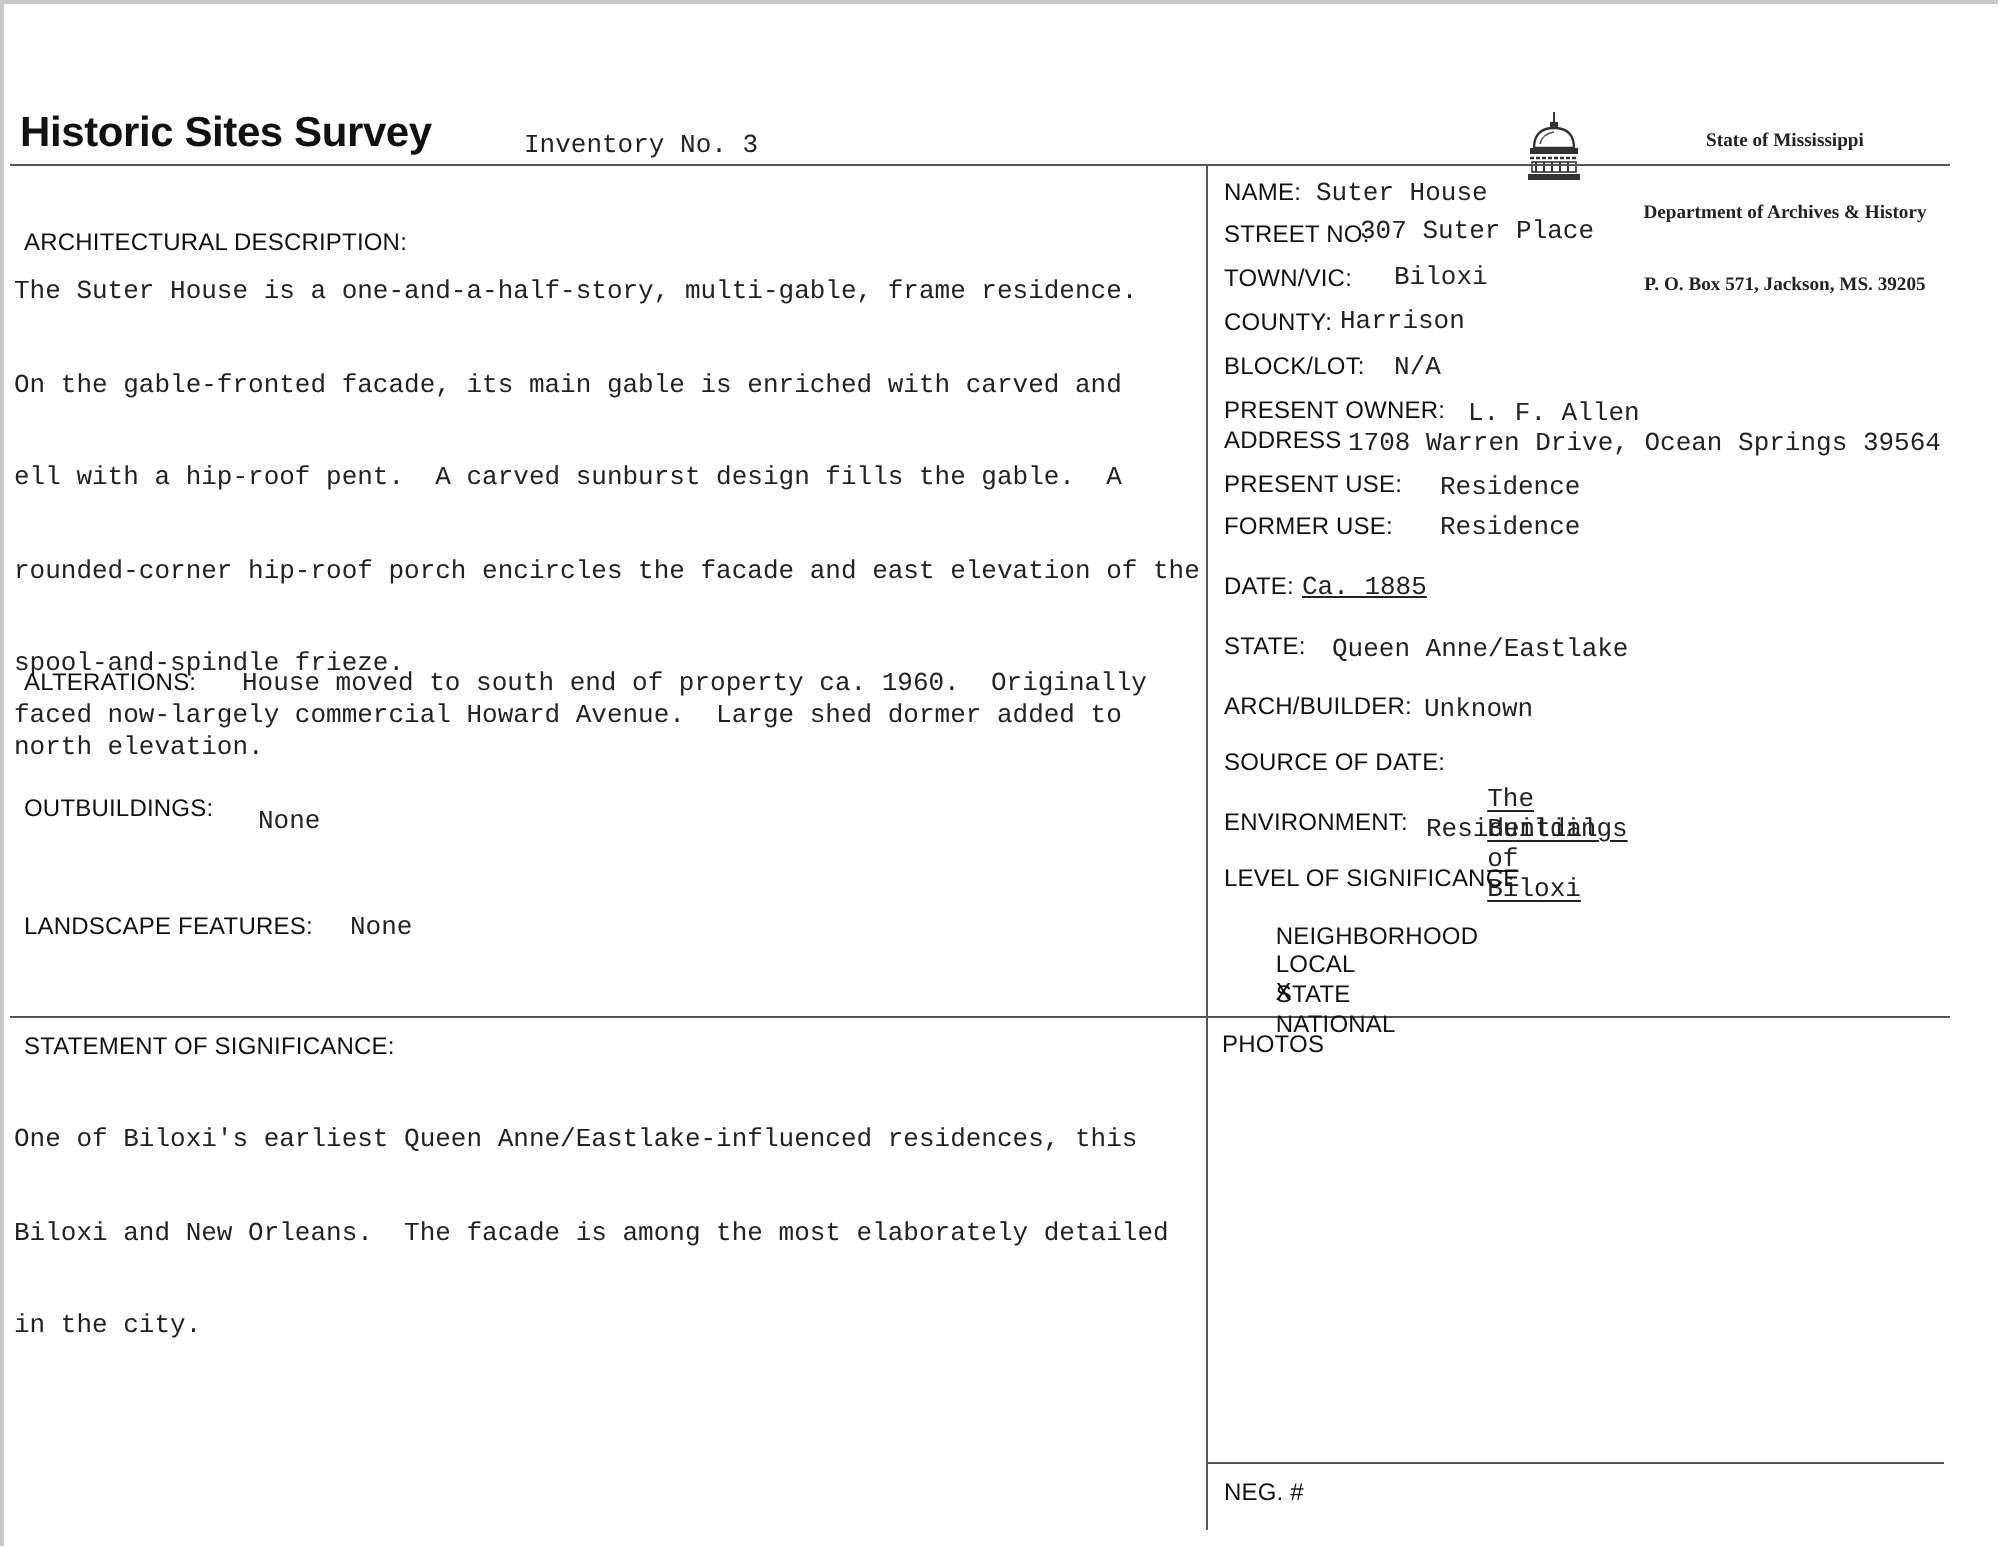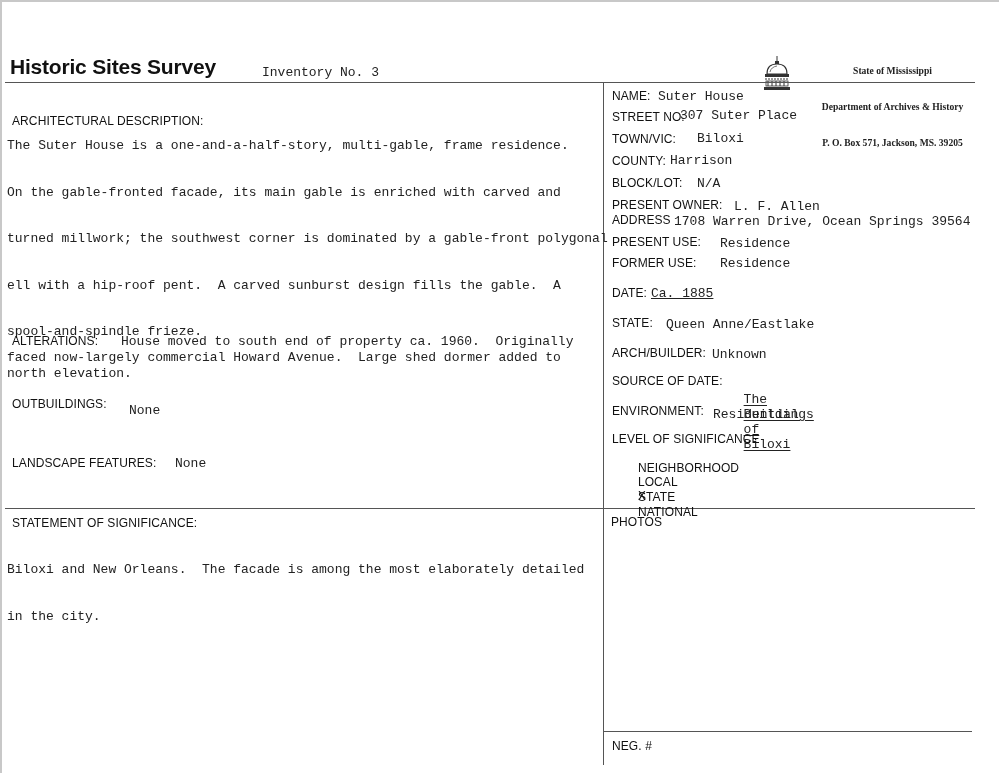--- a/index.html
+++ b/index.html
@@ -64,38 +64,39 @@
 
 <div class="hline" style="left:5px; top:82px; width:970px;"></div>
 <div class="vline" style="left:603px; top:82px; height:683px;"></div>
 <div class="hline" style="left:5px; top:508px; width:970px;"></div>
 <div class="hline" style="left:603px; top:731px; width:369px;"></div>
 
 <div class="abs sans label" style="left:12px; top:78px;margin-top:36px;">ARCHITECTURAL DESCRIPTION:</div>
 <div class="abs mono para" style="left:7px; top:107px;">
   <div>The Suter House is a one-and-a-half-story, multi-gable, frame residence.</div>
   <div>On the gable-fronted facade, its main gable is enriched with carved and</div>
-  <div>turned millwork; the southwest corner is dominated by a gable-front polygonal</div>
   <div>ell with a hip-roof pent.  A carved sunburst design fills the gable.  A</div>
+  <div>rounded-corner hip-roof porch encircles the facade and east elevation of the</div>
   <div>spool-and-spindle frieze.</div>
 </div>
 
 <div class="abs sans label" style="left:12px; top:334px;">ALTERATIONS:</div>
 <div class="abs mono para" style="left:121px; top:334px;">House moved to south end of property ca. 1960.  Originally</div>
 <div class="abs mono para" style="left:7px; top:350px;">faced now-largely commercial Howard Avenue.  Large shed dormer added to</div>
 <div class="abs mono para" style="left:7px; top:366px;">north elevation.</div>
 
 <div class="abs sans label" style="left:12px; top:397px;">OUTBUILDINGS:</div>
 <div class="abs mono val" style="left:129px; top:403px;">None</div>
 
 <div class="abs sans label" style="left:12px; top:456px;">LANDSCAPE FEATURES:</div>
 <div class="abs mono val" style="left:175px; top:456px;">None</div>
 
 <div class="abs sans label" style="left:12px; top:516px;">STATEMENT OF SIGNIFICANCE:</div>
 <div class="abs mono para" style="left:7px; top:531px;">
+  <div>One of Biloxi's earliest Queen Anne/Eastlake-influenced residences, this</div>
   <div>Biloxi and New Orleans.  The facade is among the most elaborately detailed</div>
   <div>in the city.</div>
 </div>
 
 <div class="abs sans label" style="left:612px; top:89px;">NAME:</div>
 <div class="abs mono val" style="left:658px; top:89px;">Suter House</div>
 
 <div class="abs sans label" style="left:612px; top:110px;">STREET NO:</div>
 <div class="abs mono val" style="left:680px; top:108px;">307 Suter Place</div>
 

